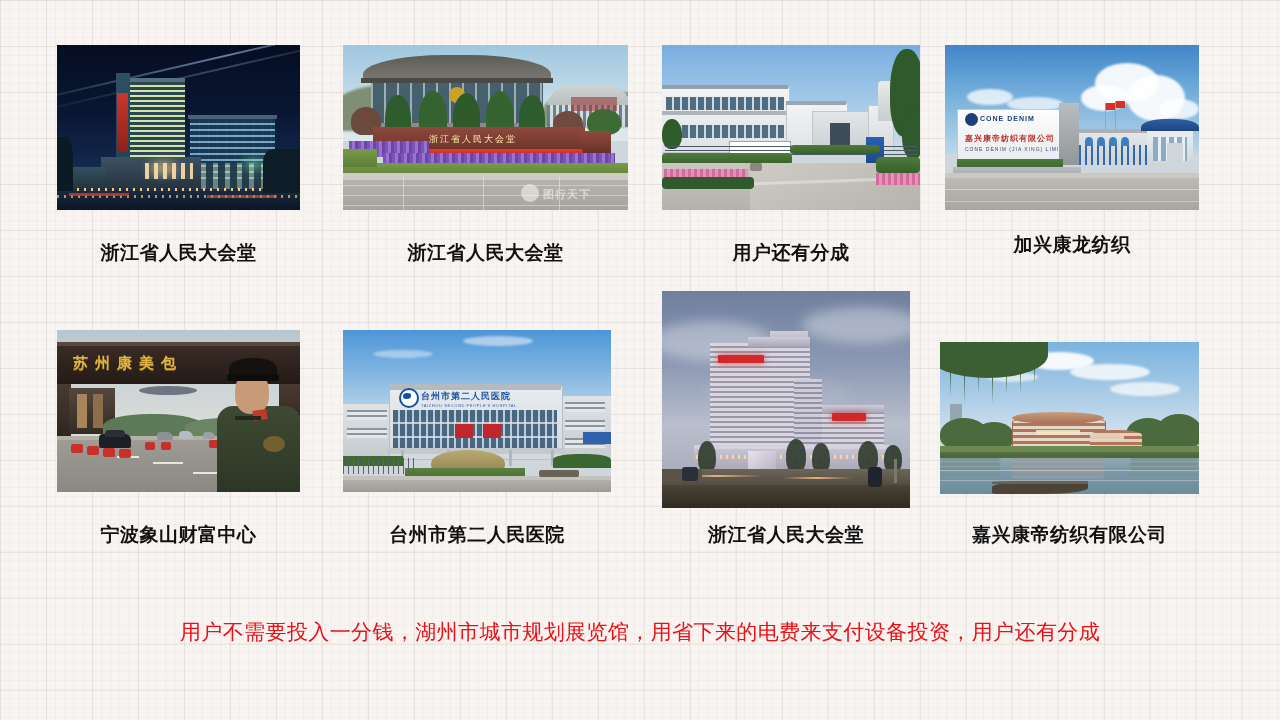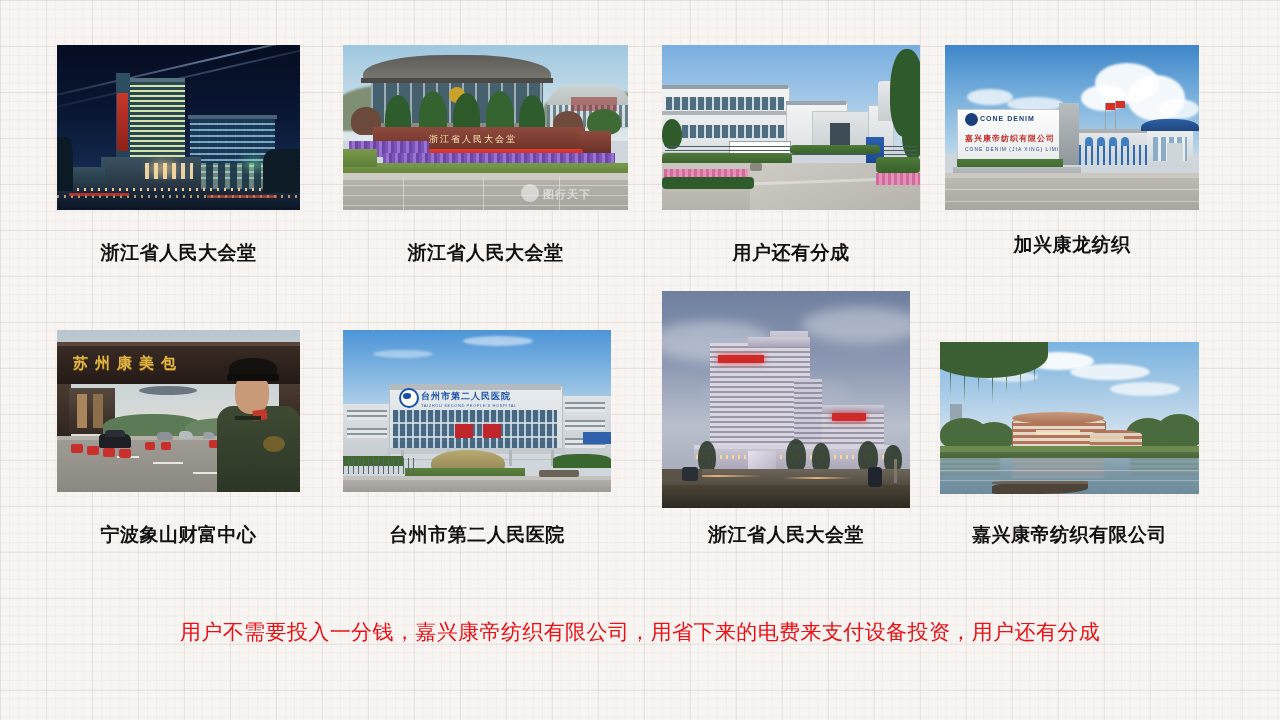--- a/index.html
+++ b/index.html
@@ -555,15 +555,15 @@
       <div class="refl" style="left:190px; top:116px; width:68px; height:16px; background:repeating-linear-gradient(180deg,#4f6b45 0 2px,#8ea4ae 2px 5px);"></div>
       <div class="blk" style="left:0; top:128px; width:259px; height:1px; background:rgba(255,255,255,.35);"></div>
       <div class="blk" style="left:0; top:138px; width:259px; height:1px; background:rgba(255,255,255,.28);"></div>
 
       <div class="boat" style="left:52px; top:140px; width:96px; height:12px;"></div>
       <div class="blk" style="left:52px; top:139px; width:96px; height:3px; background:#6b6152; border-radius:40% 8% 0 0;"></div>
     </div>
     <div class="caption-label" style="left:940px; top:522px; width:259px;">嘉兴康帝纺织有限公司</div>
   </div>
 
-  <div id="bottom-note">用户不需要投入一分钱，嘉兴康帝纺织有限公司，用省下来的电费来支付设备投资，用户还有分成</div>
+  <div id="bottom-note">用户不需要投入一分钱，湖州市城市规划展览馆，用省下来的电费来支付设备投资，用户还有分成</div>
 
 </div>
 
 </body></html>

